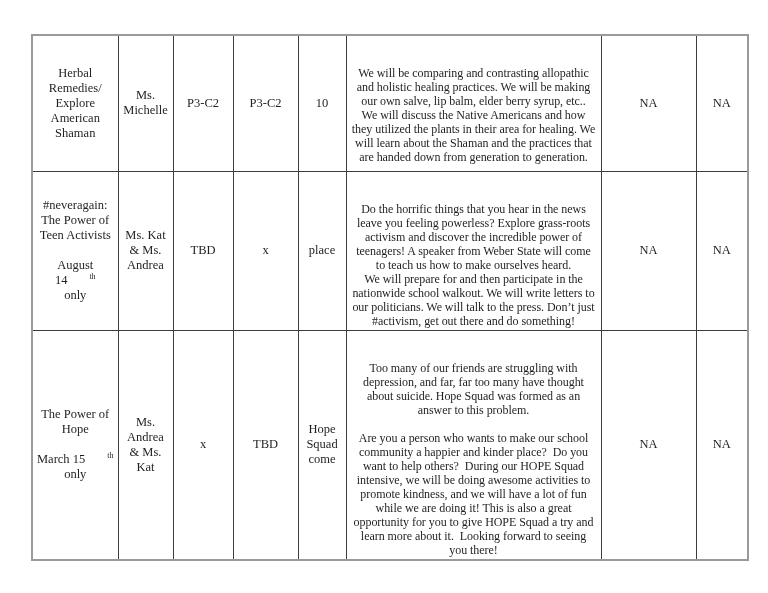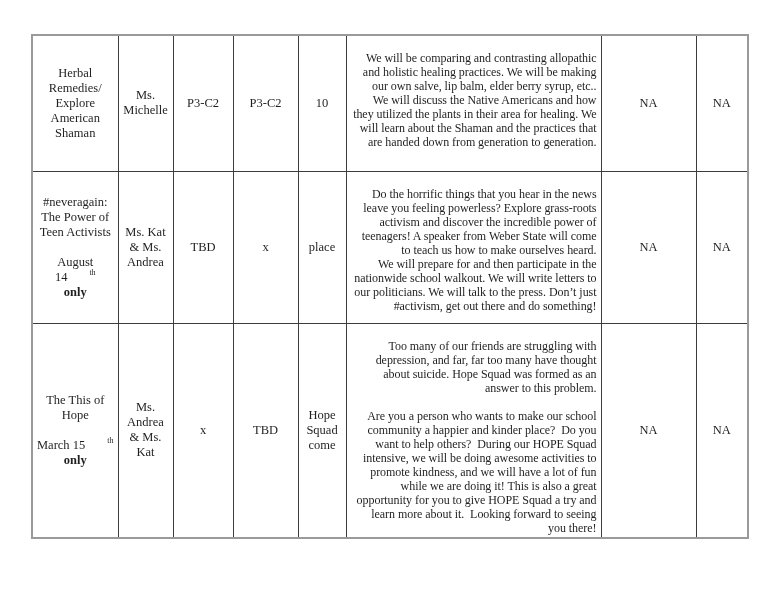--- a/index.html
+++ b/index.html
@@ -31,32 +31,32 @@
     font-size: 12.5px;
     line-height: 15px;
     padding: 2px 3px;
     overflow: hidden;
     word-wrap: break-word;
   }
   tr.r1 { height: 136px; }
   tr.r2 { height: 152px; }
   tr.r3 { height: 211px; }
   td.desc {
-    text-align: right;
+    text-align: center;
     vertical-align: top;
-    padding: 15px 4px 2px 4px;
+    padding: 30px 4px 2px 4px;
   }
   .desc-text {
     white-space: pre-wrap;
     font-size: 12px;
     line-height: 14px;
     letter-spacing: -0.05px;
   }
   .sched { margin-top: 15px; }
-  .sched .date-line { display: block; font-weight: bold; }
+  .sched .date-line { display: block; }
   sup {
     font-size: 8px;
     line-height: 0;
     vertical-align: super;
     padding-left: 22px;
   }
 </style>
 </head>
 <body>
 
@@ -102,21 +102,21 @@
       <td class="desc">
         <div class="desc-text">Do the horrific things that you hear in the news leave you feeling powerless? Explore grass-roots activism and discover the incredible power of teenagers! A speaker from Weber State will come to teach us how to make ourselves heard.
 We will prepare for and then participate in the nationwide school walkout. We will write letters to our politicians. We will talk to the press. Don’t just #activism, get out there and do something!</div>
       </td>
       <td>NA</td>
       <td>NA</td>
     </tr>
 
     <tr class="r3">
       <td>
-        <div>The This of Hope</div>
+        <div>The Power of Hope</div>
         <div class="sched"><span>March 15</span><sup>th</sup><span class="date-line">only</span></div>
       </td>
       <td>Ms. Andrea &amp; Ms. Kat</td>
       <td>x</td>
       <td>TBD</td>
       <td>Hope Squad come</td>
       <td class="desc">
         <div class="desc-text">Too many of our friends are struggling with depression, and far, far too many have thought about suicide. Hope Squad was formed as an answer to this problem.
 
 Are you a person who wants to make our school community a happier and kinder place?  Do you want to help others?  During our HOPE Squad intensive, we will be doing awesome activities to promote kindness, and we will have a lot of fun while we are doing it! This is also a great opportunity for you to give HOPE Squad a try and learn more about it.  Looking forward to seeing you there!</div>

